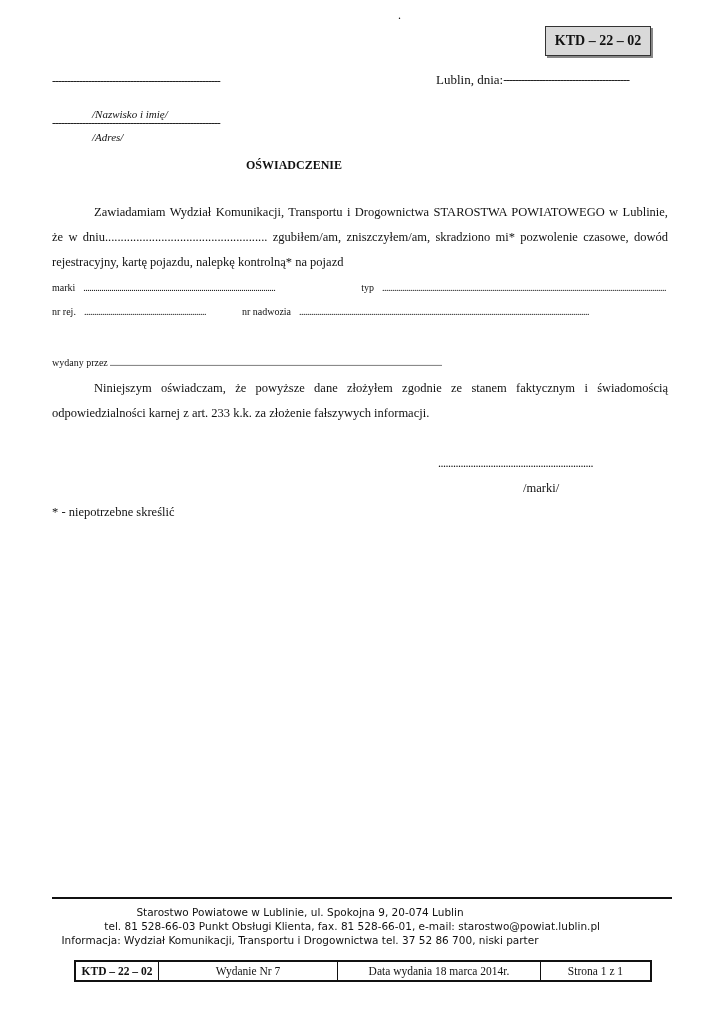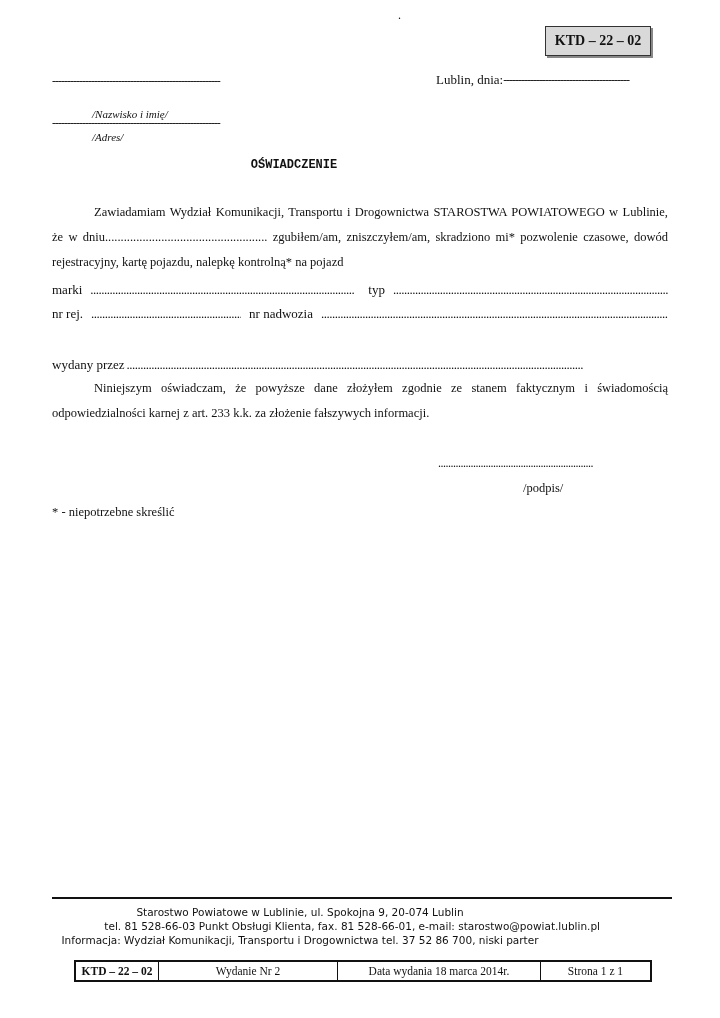--- a/index.html
+++ b/index.html
@@ -12,27 +12,27 @@
     .dot-top { left: 398px; top: 8px; font-size: 12px; }
     .code-box {
       left: 545px; top: 26px; width: 104px; height: 28px;
       background: #d9d9d9; border: 1px solid #333;
       box-shadow: 2px 2px 0 #888;
       font-weight: bold; font-size: 14px;
       display: flex; align-items: center; justify-content: center;
     }
     .dash-line { font-family: "Liberation Serif", serif; font-size: 12px; letter-spacing: -1px; }
     .small-label { font-size: 11px; font-style: italic; }
-    .title { left: 0; width: 588px; text-align: center; top: 158px; font-weight: bold; font-size: 12px; font-family: Liberation Mono, monospace; }
+    .title { left: 0; width: 588px; text-align: center; top: 158px; font-weight: bold; font-size: 12px; }
     .para {
       position: absolute; left: 52px; width: 616px;
       font-size: 12.5px; line-height: 25px; text-align: justify;
     }
     .para .indent { display: inline-block; width: 42px; }
-    .row { position: absolute; left: 52px; width: 616px; display: flex; font-size: 13px; }
+    .row { position: absolute; left: 52px; width: 616px; display: flex; font-size: 10px; }
     .row .fill { flex: 1; overflow: hidden; white-space: nowrap; letter-spacing: -0.5px; }
     .footer-rule { position: absolute; left: 52px; width: 620px; top: 897px; height: 2px; background: #111; }
     .footer-text {
       position: absolute; left: 0; width: 600px; text-align: center;
       font-family: "DejaVu Sans", sans-serif; font-size: 10.5px; line-height: 14px;
     }
     .footer-table {
       position: absolute; left: 74px; top: 960px; width: 574px; height: 18px;
       border: 2px solid #111; display: flex; font-size: 11.5px;
     }
@@ -82,27 +82,27 @@
 <div class="row" style="top:357px;">
   <span>wydany przez</span>
   <span class="fill" style="margin-left:2px;">......................................................................................................................................................................</span>
 </div>
 
 <div class="para" style="top:376px;">
   <span class="indent"></span><span>Niniejszym oświadczam, że powyższe dane złożyłem zgodnie ze stanem faktycznym i świadomością odpowiedzialności karnej z art. 233 k.k. za złożenie fałszywych informacji.</span>
 </div>
 
 <div class="abs" style="left:438px; top:456px; font-size:12px; letter-spacing:-0.5px;">..............................................................</div>
-<div class="abs" style="left:523px; top:481px; font-size:12.5px;">/podpis/</div>
+<div class="abs" style="left:523px; top:481px; font-size:12.5px;">/marki/</div>
 
 <div class="abs" style="left:52px; top:505px; font-size:12.5px;">* - niepotrzebne skreślić</div>
 
 <div class="footer-rule"></div>
 <div class="footer-text" style="top:905px;">Starostwo Powiatowe w Lublinie, ul. Spokojna 9, 20-074 Lublin</div>
 <div class="footer-text" style="top:919px;text-align:right;">tel. 81 528-66-03 Punkt Obsługi Klienta, fax. 81 528-66-01, e-mail: starostwo@powiat.lublin.pl</div>
 <div class="footer-text" style="top:933px;">Informacja: Wydział Komunikacji, Transportu i Drogownictwa tel. 37 52 86 700, niski parter</div>
 
 <div class="footer-table">
   <div class="cell" style="width:82px; font-weight:bold;">KTD – 22 – 02</div>
-  <div class="cell" style="width:178px;">Wydanie Nr 2</div>
+  <div class="cell" style="width:178px;">Wydanie Nr 7</div>
   <div class="cell" style="width:202px;text-align:right;">Data wydania 18 marca 2014r.</div>
   <div class="cell" style="flex:1;">Strona 1 z 1</div>
 </div>
 
 </body></html>

